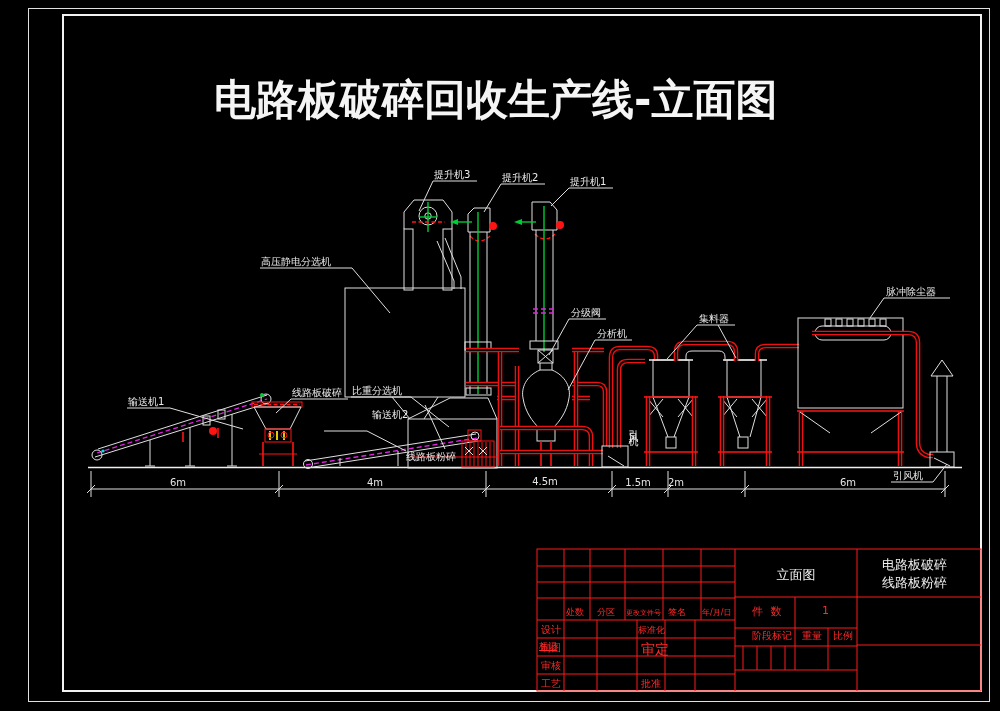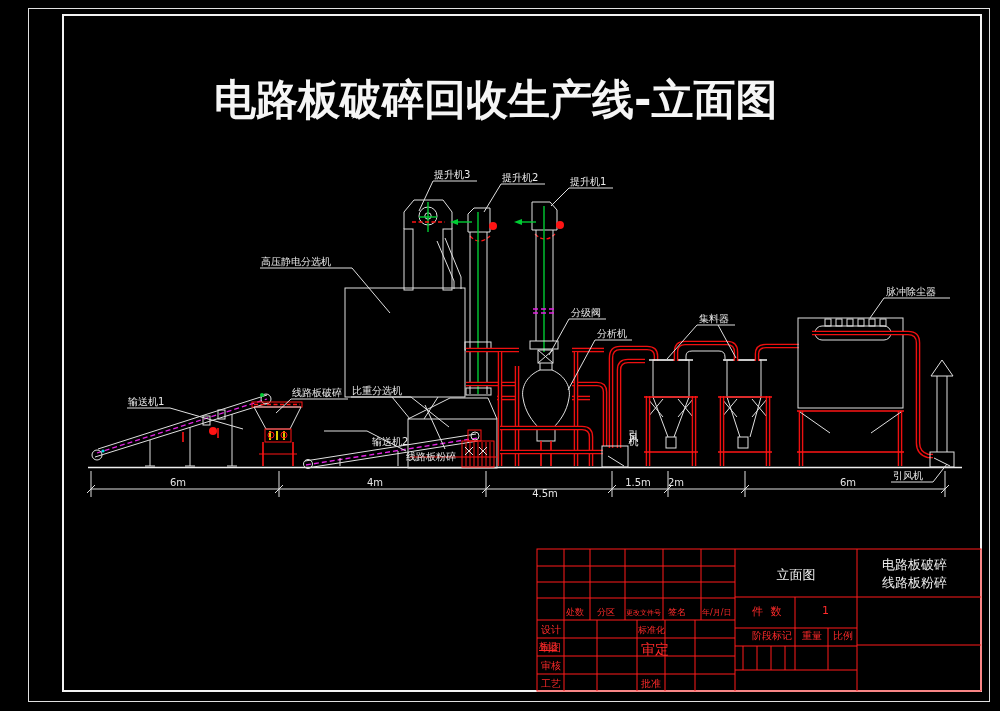--- a/index.html
+++ b/index.html
@@ -368,28 +368,28 @@
 <div class="lbl" style="left:502px;top:172px;">提升机2</div>
 <div class="lbl" style="left:570px;top:176px;">提升机1</div>
 <div class="lbl" style="left:261px;top:256px;">高压静电分选机</div>
 <div class="lbl" style="left:886px;top:286px;">脉冲除尘器</div>
 <div class="lbl" style="left:571px;top:307px;">分级阀</div>
 <div class="lbl" style="left:597px;top:328px;">分析机</div>
 <div class="lbl" style="left:699px;top:313px;">集料器</div>
 <div class="lbl" style="left:128px;top:396px;">输送机1</div>
 <div class="lbl" style="left:292px;top:387px;">线路板破碎</div>
 <div class="lbl" style="left:352px;top:385px;">比重分选机</div>
-<div class="lbl" style="left:325px;top:436px;padding-left:47px;">输送机2</div>
+<div class="lbl" style="left:325px;top:409px;padding-left:47px;">输送机2</div>
 <div class="lbl" style="left:406px;top:451px;">线路板粉碎</div>
 <div class="lbl vert" style="left:628px;top:422px;height:46px;">引风机</div>
 <div class="lbl" style="left:893px;top:470px;">引风机</div>
 
 <div class="dim" style="left:178px;top:477px;">6m</div>
 <div class="dim" style="left:375px;top:477px;">4m</div>
-<div class="dim" style="left:545px;top:488px;">4.5m</div>
+<div class="dim" style="left:545px;top:476px;">4.5m</div>
 <div class="dim" style="left:638px;top:477px;">1.5m</div>
 <div class="dim" style="left:676px;top:477px;">2m</div>
 <div class="dim" style="left:848px;top:477px;">6m</div>
 
 <div class="tbw" style="left:796px;top:566px;transform:translateX(-50%);">立面图</div>
 <div class="tbw" style="left:882px;top:556px;">电路板破碎</div>
 <div class="tbw" style="left:882px;top:574px;">线路板粉碎</div>
 <div class="tbr" style="left:752px;top:604px;font-size:11px;letter-spacing:2px;">件  数</div>
 <div class="tbr" style="left:822px;top:604px;font-size:11px;">1</div>
 <div class="tbr" style="left:752px;top:629px;font-size:10px;">阶段标记</div>

